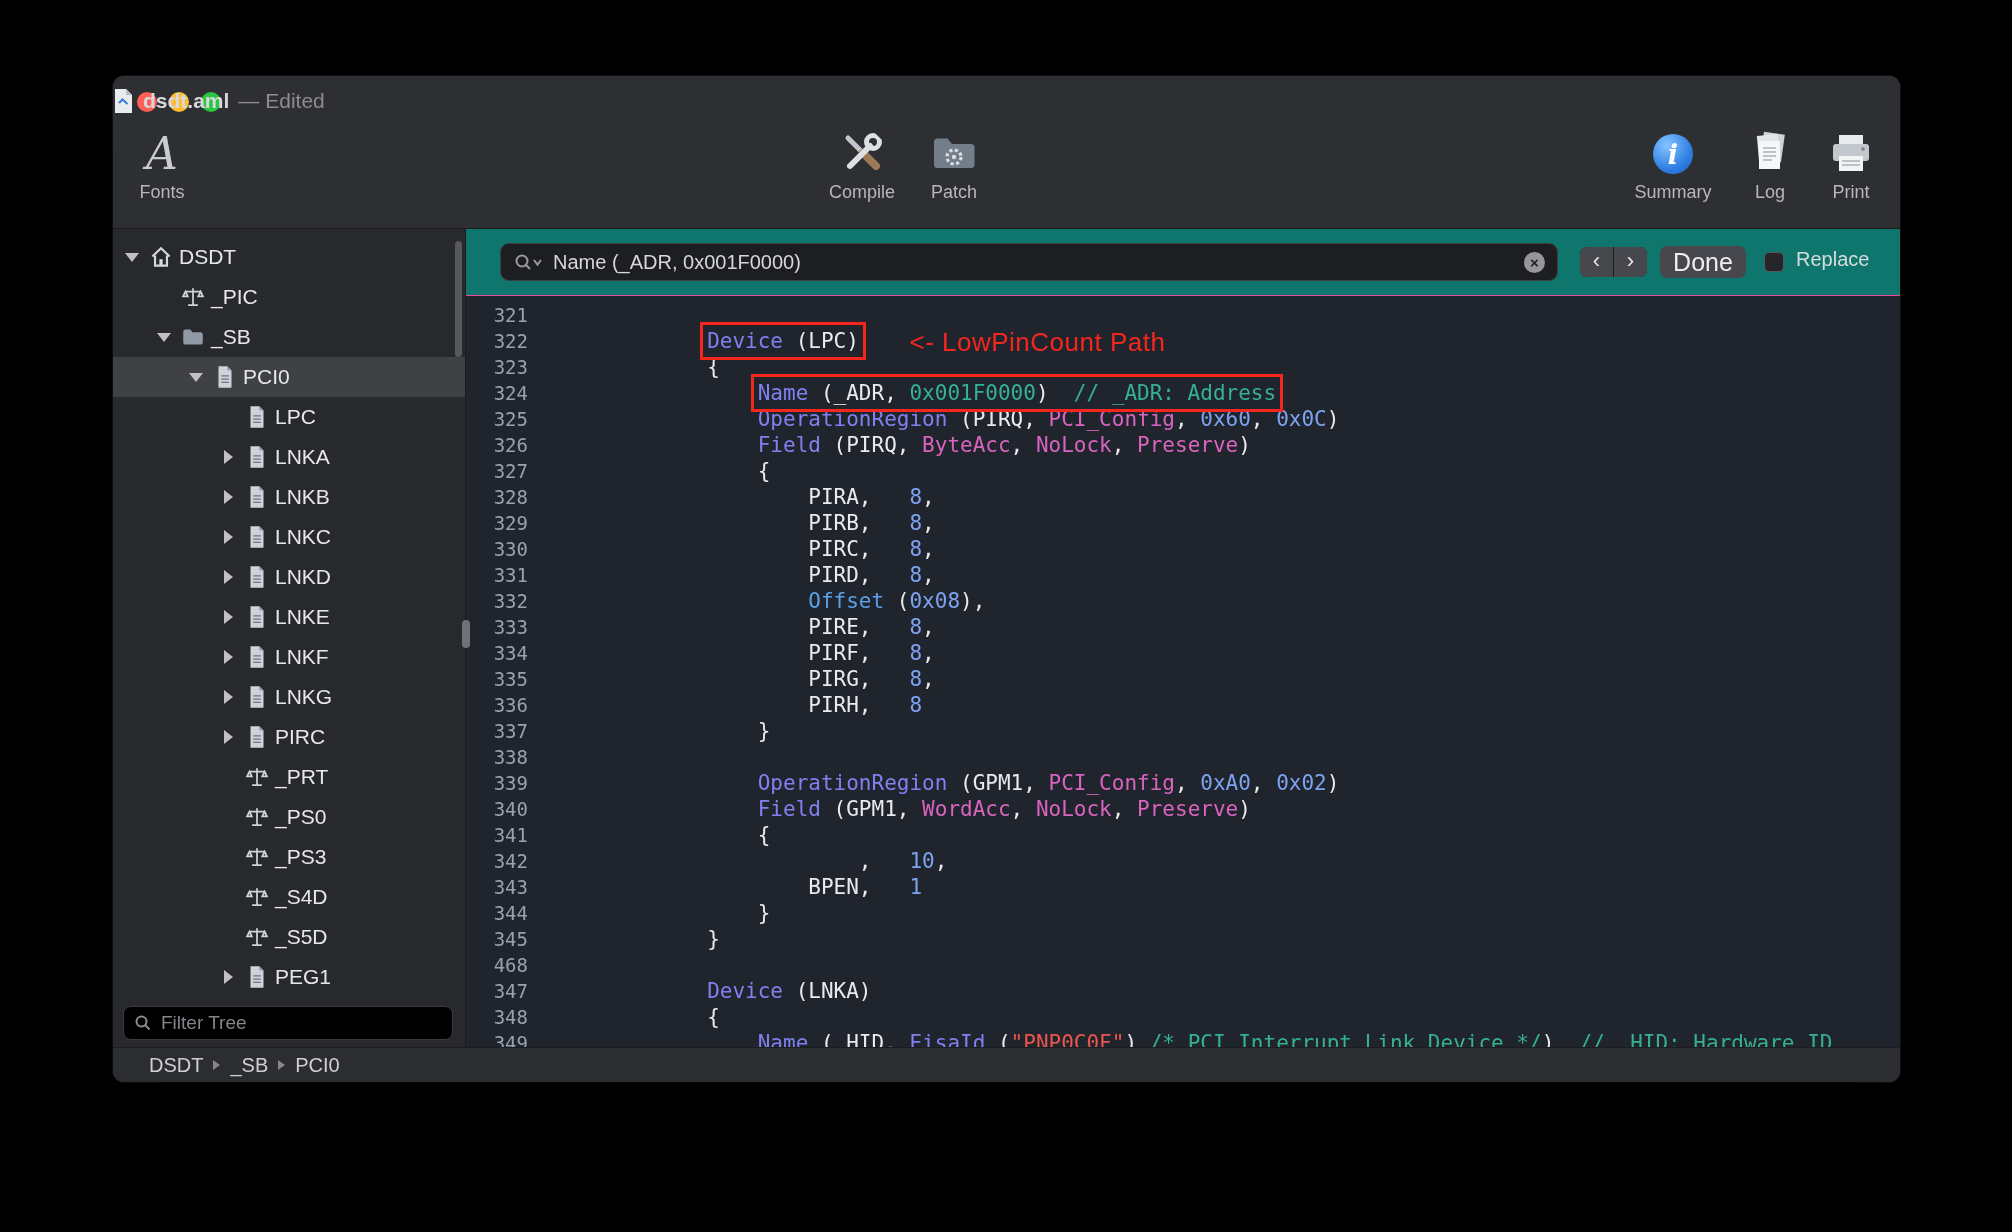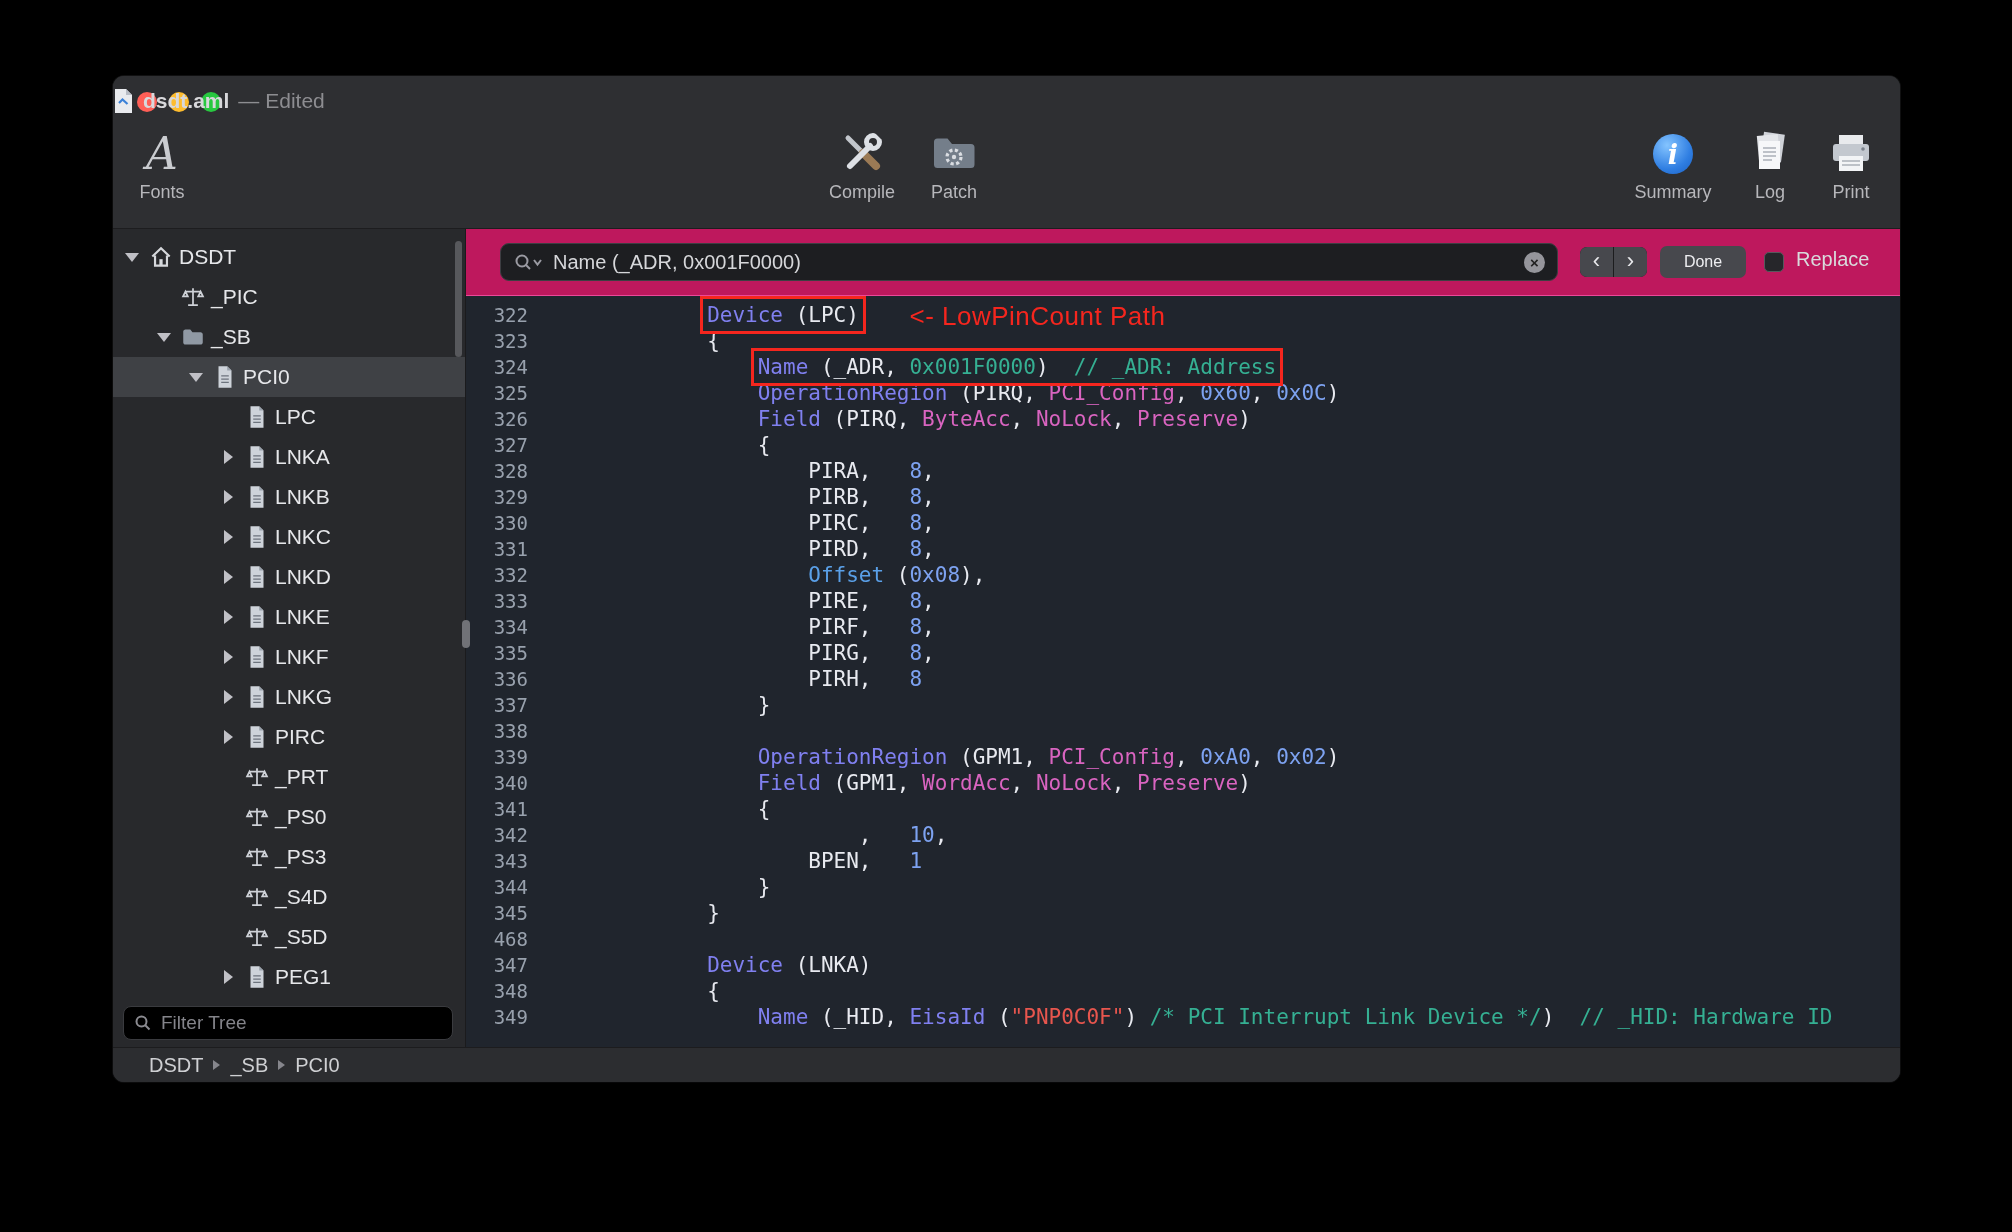--- a/index.html
+++ b/index.html
@@ -54,35 +54,35 @@
 
   
   .statusbar{position:absolute;left:0;right:0;bottom:0;height:34px;background:#2c2d30;
       border-top:1px solid #1c1c1e;display:flex;align-items:center;padding-left:36px;gap:10px;}
   .bc-item{font-size:20px;color:#cfd0d3;}
   .bc-sep{width:0;height:0;border-left:7px solid #86868c;border-top:5px solid transparent;
       border-bottom:5px solid transparent;display:inline-block;}
 
   
   .main{position:absolute;left:353px;top:153px;right:0;bottom:34px;}
-  .findbar{position:absolute;left:0;right:0;top:0;height:66px;background:#be185d;
+  .findbar{position:absolute;left:0;right:0;top:0;height:66px;background:#0f766e;
       border-bottom:5px solid #ec4899;}
   .search-field{position:absolute;left:34px;top:14px;width:1058px;height:38px;background:#1d1e21;
       border:1px solid #3d3e42;border-radius:9px;display:flex;align-items:center;
       padding:0 12px;box-sizing:border-box;gap:8px;}
   .search-field input{flex:1;background:transparent;border:none;outline:none;font-size:20px;
       color:#d6d7da;font-family:"Liberation Sans",sans-serif;}
   .clear-btn{width:21px;height:21px;border-radius:50%;background:#95959b;color:#222;
       font-size:15px;font-weight:700;display:flex;align-items:center;justify-content:center;flex:none;}
   .nav-seg{position:absolute;left:1114px;top:18px;height:30px;display:flex;gap:1px;background:#1c1c1e;
       border-radius:7px;overflow:hidden;}
   .nav-btn{width:33px;height:30px;background:#47484d;color:#e9e9ec;font-size:22px;line-height:28px;
       text-align:center;}
   .done-btn{position:absolute;left:1194px;top:17px;width:86px;height:32px;background:#47484d;
-      border-radius:7px;color:#eeeef1;font-size:16px;line-height:32px;text-align:center;}
+      border-radius:7px;color:#eeeef1;font-size:25px;line-height:32px;text-align:center;}
   .replace-box{position:absolute;left:1298px;top:23px;width:20px;height:20px;background:#26262a;
       border:1.5px solid #58585d;border-radius:5px;box-sizing:border-box;}
   .replace-label{position:absolute;left:1330px;top:19px;font-size:20px;color:#d9dadc;}
 
   
   .codearea{position:absolute;left:0;right:0;top:67px;bottom:0;background:var(--editor-bg,#20252d);
       overflow:hidden;}
   .code-lines{position:absolute;top:6px;left:0;right:0;}
   .code-line{height:26px;white-space:pre;font-family:"DejaVu Sans Mono",monospace;}
   .ln{display:inline-block;width:62px;text-align:right;padding-right:14px;font-size:19px;
@@ -437,20 +437,21 @@
           <div class="nav-btn">‹</div>
           <div class="nav-btn">›</div>
         </div>
         <div class="done-btn">Done</div>
         <div class="replace-box"></div>
         <div class="replace-label">Replace</div>
       </div>
 
       <div class="codearea">
         <div class="code-lines" id="code-lines">
+            <div class="code-line"><span class="ln">321</span><span class="lc"></span></div>
             <div class="code-line"><span class="ln">322</span><span class="lc"><span class="tok-w">        </span><span class="red-box"><span class="tok-k">Device</span><span class="tok-w"> (LPC)</span></span><span class="tok-w">    </span><span class="tok-ann">&lt;- LowPinCount Path</span></span></div>
             <div class="code-line"><span class="ln">323</span><span class="lc"><span class="tok-w">        {</span></span></div>
             <div class="code-line"><span class="ln">324</span><span class="lc"><span class="tok-w">            </span><span class="red-box"><span class="tok-k">Name</span><span class="tok-w"> (_ADR, </span><span class="tok-t">0x001F0000</span><span class="tok-w">)  </span><span class="tok-t">// _ADR: Address</span></span></span></div>
             <div class="code-line"><span class="ln">325</span><span class="lc"><span class="tok-w">            </span><span class="tok-k">OperationRegion</span><span class="tok-w"> (PIRQ, </span><span class="tok-p">PCI_Config</span><span class="tok-w">, </span><span class="tok-n">0x60</span><span class="tok-w">, </span><span class="tok-n">0x0C</span><span class="tok-w">)</span></span></div>
             <div class="code-line"><span class="ln">326</span><span class="lc"><span class="tok-w">            </span><span class="tok-k">Field</span><span class="tok-w"> (PIRQ, </span><span class="tok-p">ByteAcc</span><span class="tok-w">, </span><span class="tok-p">NoLock</span><span class="tok-w">, </span><span class="tok-p">Preserve</span><span class="tok-w">)</span></span></div>
             <div class="code-line"><span class="ln">327</span><span class="lc"><span class="tok-w">            {</span></span></div>
             <div class="code-line"><span class="ln">328</span><span class="lc"><span class="tok-w">                PIRA,   </span><span class="tok-n">8</span><span class="tok-w">,</span></span></div>
             <div class="code-line"><span class="ln">329</span><span class="lc"><span class="tok-w">                PIRB,   </span><span class="tok-n">8</span><span class="tok-w">,</span></span></div>
             <div class="code-line"><span class="ln">330</span><span class="lc"><span class="tok-w">                PIRC,   </span><span class="tok-n">8</span><span class="tok-w">,</span></span></div>
             <div class="code-line"><span class="ln">331</span><span class="lc"><span class="tok-w">                PIRD,   </span><span class="tok-n">8</span><span class="tok-w">,</span></span></div>

